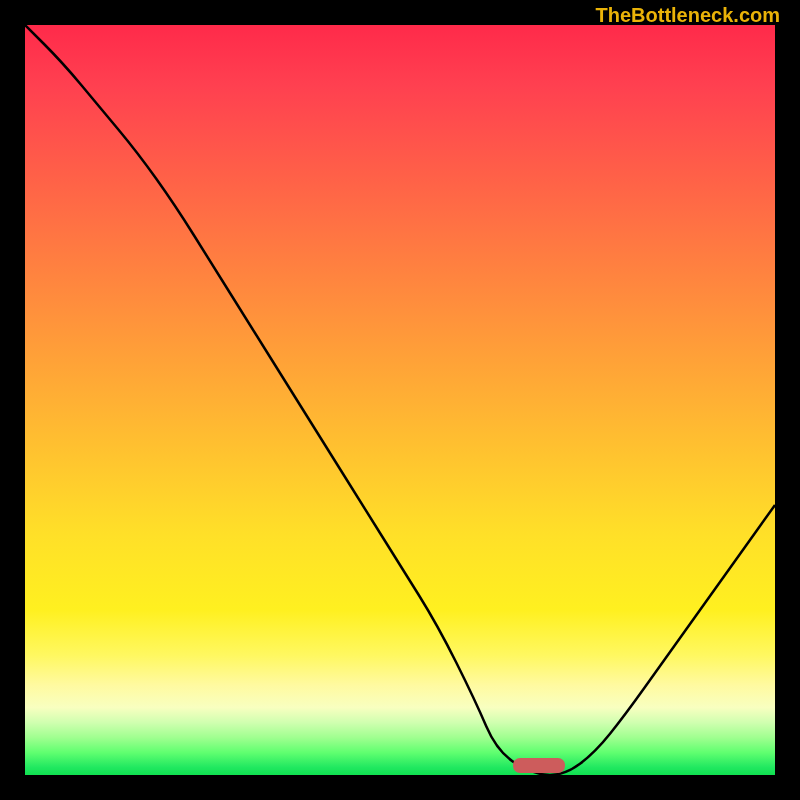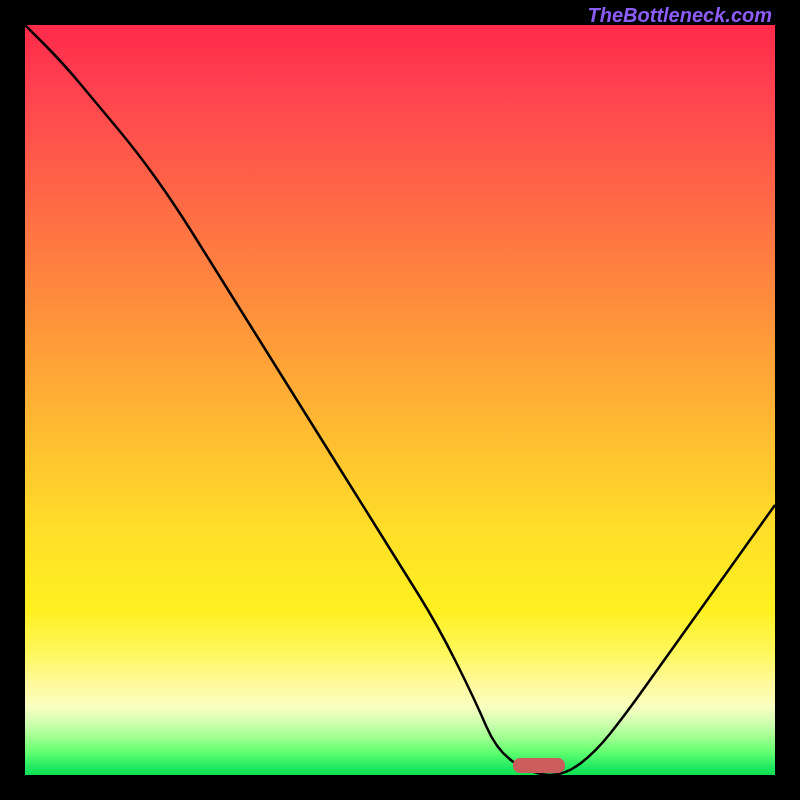--- a/index.html
+++ b/index.html
@@ -32,26 +32,25 @@
       #d0ffb0 93%,
       #a0ff90 95%,
       #60ff70 97%,
       #20e860 99%,
       #10e050 100%
     );
   }
   .watermark {
     position: absolute;
     top: 4px;
-    right: 28px;
+    right: 20px;
     font-size: 20px;
     font-weight: bold;
-    color: #8b5cf6;
+    color: #eab308;
     z-index: 10;
-    font-style: italic;
   }
   svg.curve {
     position: absolute;
     top: 0;
     left: 0;
     width: 750px;
     height: 750px;
   }
   .marker {
     position: absolute;

